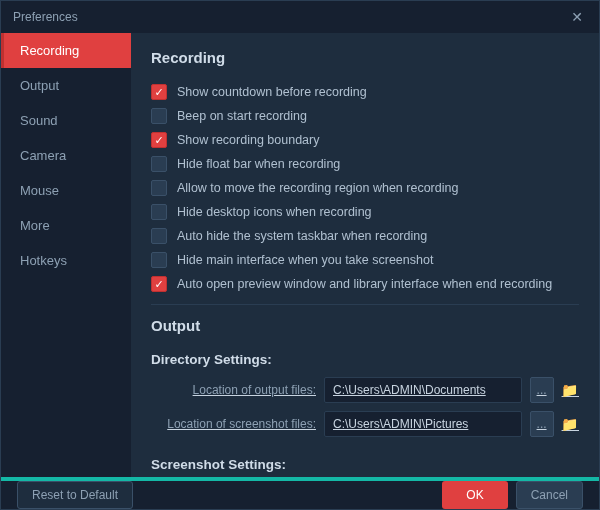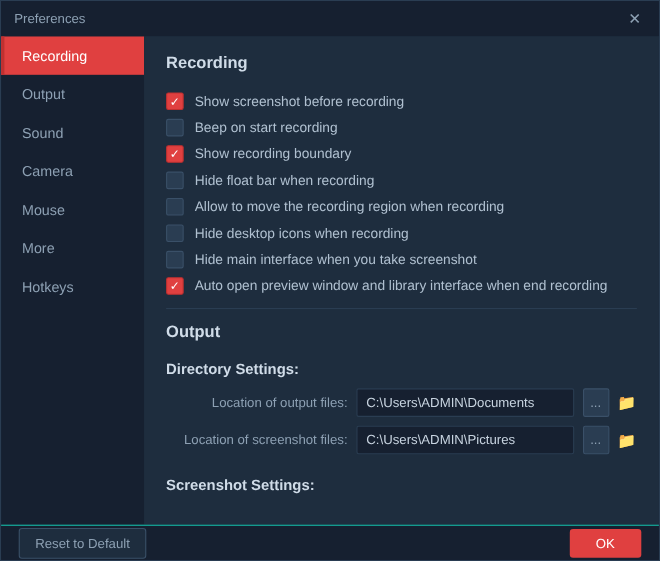--- a/index.html
+++ b/index.html
@@ -125,20 +125,21 @@
       font-size: 13.5px;
       font-weight: bold;
       color: #d0dce8;
       margin-bottom: 10px;
     }
     .form-row {
       display: flex;
       align-items: center;
       margin-bottom: 8px;
       gap: 8px;
+      text-decoration: underline;
     }
     .form-label {
       text-align: right;
       color: #8da0b3;
       font-size: 12px;
       width: 165px;
       flex-shrink: 0;
     }
     .path-input {
       flex: 1;
@@ -166,21 +167,21 @@
       color: #8da0b3;
       cursor: pointer;
       font-size: 14px;
       height: 26px;
       display: flex;
       align-items: center;
     }
     .footer {
       height: 32px;
       background: #162030;
-      border-top: 1px solid #14b8a6;
+      border-top: 4px solid #14b8a6;
       display: flex;
       align-items: center;
       justify-content: space-between;
       padding: 0 16px;
       flex-shrink: 0;
     }
     .reset-btn {
       background: #1e2d3e;
       border: 1px solid #3a5068;
       color: #8da0b3;
@@ -234,41 +235,45 @@
         <div class="sidebar-item">More</div>
         <div class="sidebar-item">Hotkeys</div>
       </div>
 
     <div class="content">
 
       <div class="section-title">Recording</div>
       <div>
       <div class="checkbox-item">
             <div class="checkbox checked">✓</div>
-            <span class="checkbox-label">Show screenshot before recording</span>
+            <span class="checkbox-label">Show countdown before recording</span>
           </div>
           <div class="checkbox-item">
             <div class="checkbox unchecked"></div>
             <span class="checkbox-label">Beep on start recording</span>
           </div>
           <div class="checkbox-item">
             <div class="checkbox checked">✓</div>
             <span class="checkbox-label">Show recording boundary</span>
           </div>
           <div class="checkbox-item">
             <div class="checkbox unchecked"></div>
             <span class="checkbox-label">Hide float bar when recording</span>
           </div>
           <div class="checkbox-item">
             <div class="checkbox unchecked"></div>
             <span class="checkbox-label">Allow to move the recording region when recording</span>
           </div>
           <div class="checkbox-item">
             <div class="checkbox unchecked"></div>
             <span class="checkbox-label">Hide desktop icons when recording</span>
+          </div>
+          <div class="checkbox-item">
+            <div class="checkbox unchecked"></div>
+            <span class="checkbox-label">Auto hide the system taskbar when recording</span>
           </div>
           <div class="checkbox-item">
             <div class="checkbox unchecked"></div>
             <span class="checkbox-label">Hide main interface when you take screenshot</span>
           </div>
           <div class="checkbox-item">
             <div class="checkbox checked">✓</div>
             <span class="checkbox-label">Auto open preview window and library interface when end recording</span>
           </div>
         </div>
@@ -294,15 +299,16 @@
 
       <div class="subsection-title" style="margin-top:20px;">Screenshot Settings:</div>
 
     </div>
   </div>
 
   <div class="footer">
     <button class="reset-btn">Reset to Default</button>
     <div class="footer-right">
       <button class="ok-btn">OK</button>
+      <button class="cancel-btn">Cancel</button>
     </div>
   </div>
 </div>
 
 </body></html>

